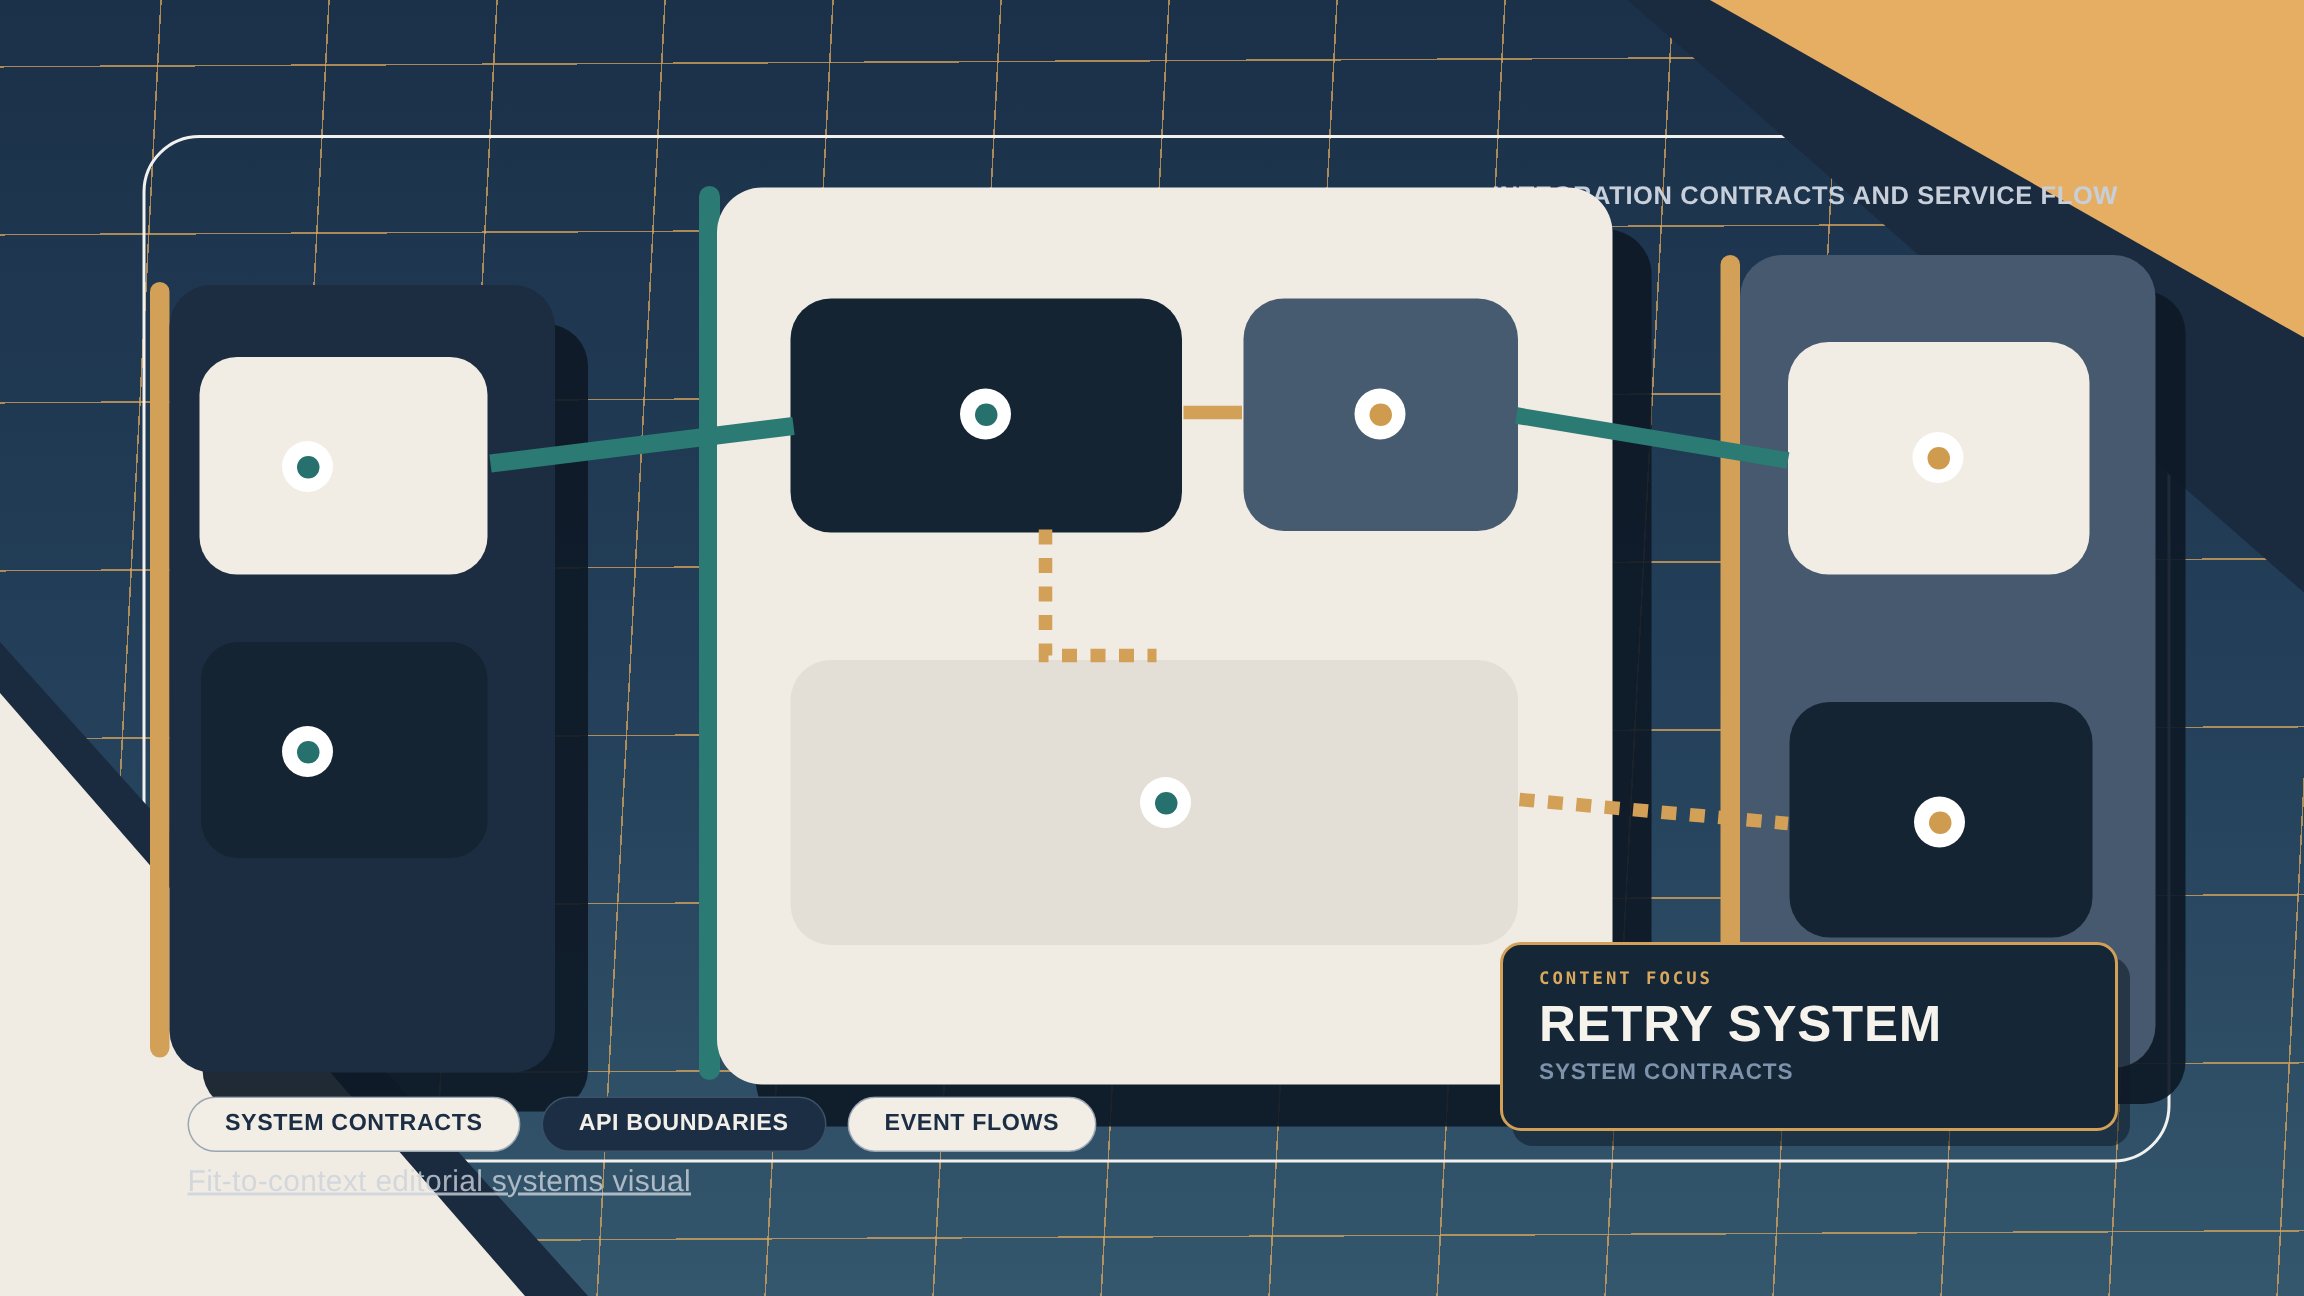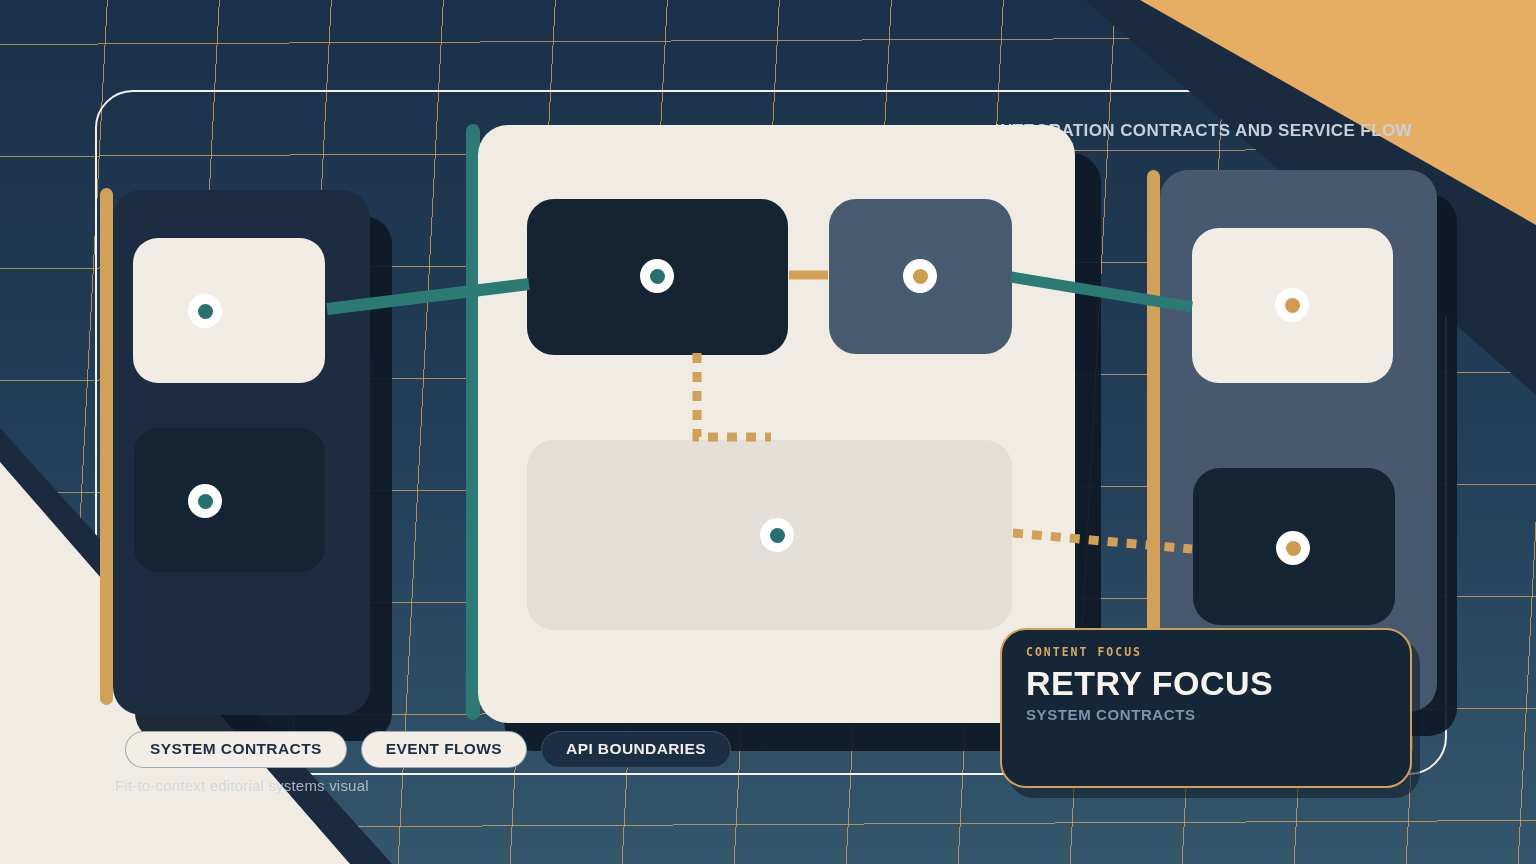--- a/index.html
+++ b/index.html
@@ -58,22 +58,22 @@
   
   .dot{
     position:absolute;width:34px;height:34px;border-radius:50%;background:#ffffff;
     transform:translate(-50%,-50%);display:flex;align-items:center;justify-content:center;
   }
   .dot i{display:block;width:15px;height:15px;border-radius:50%;}
   .dot.teal i{background:#26716d;}
   .dot.gold i{background:#cf9c4f;}
   
   .focus{
-    position:absolute;left:1000px;top:628px;width:412px;height:160px;
-    background:#152637;border:2px solid #d2a057;border-radius:26px;box-sizing:border-box;
+    position:absolute;left:1000px;top:628px;width:412px;height:126px;
+    background:#152637;border:2px solid #d2a057;border-radius:14px;box-sizing:border-box;
     padding:15px 24px 0 24px;box-shadow:8px 10px 0 rgba(14,25,38,.55);
   }
   .focus .eyebrow{
     font-family:"DejaVu Sans Mono",monospace;font-weight:bold;font-size:11.5px;
     letter-spacing:2px;color:#d9a85c;
   }
   .focus .title{
     margin-top:5px;font-size:34px;font-weight:bold;letter-spacing:.5px;color:#f6f3ed;
   }
   .focus .subtitle{
@@ -81,21 +81,21 @@
   }
   
   .pills{position:absolute;left:125px;top:731px;display:flex;gap:14px;}
   .pill{
     height:37px;line-height:34px;padding:0 24px;border-radius:19px;box-sizing:border-box;
     font-size:15.5px;font-weight:bold;letter-spacing:.4px;white-space:nowrap;
     background:#f2eee6;color:#1b2e44;border:1.5px solid rgba(95,120,145,.6);
   }
   .pill.active{background:#1b2e44;color:#f2efe9;border:1.5px solid #3c5168;}
   .caption{
-    position:absolute;left:115px;top:777px;font-size:15px;color:#ccd3db;opacity:.8;letter-spacing:.2px;
+    position:absolute;left:125px;top:777px;font-size:20px;color:#ccd3db;opacity:.8;letter-spacing:.2px;text-decoration:underline;
   }
   svg.connectors{position:absolute;inset:0;pointer-events:none;}
 </style>
 </head>
 <body>
 
 <div class="stage">
 
   <div class="grid-h"></div>
   <div class="grid-v"></div>
@@ -151,25 +151,25 @@
     </div>
   <div class="dot gold" style="left:1292px;top:305px;">
       <i></i>
     </div>
   <div class="dot gold" style="left:1293px;top:548px;">
       <i></i>
     </div>
 
   <div class="focus">
     <div class="eyebrow">CONTENT FOCUS</div>
-    <div class="title">RETRY FOCUS</div>
+    <div class="title">RETRY SYSTEM</div>
     <div class="subtitle">SYSTEM CONTRACTS</div>
   </div>
 
   <div class="pills">
     <div class="pill">SYSTEM CONTRACTS</div>
+    <div class="pill active">API BOUNDARIES</div>
     <div class="pill">EVENT FLOWS</div>
-    <div class="pill active">API BOUNDARIES</div>
   </div>
 
   <div class="caption">Fit-to-context editorial systems visual</div>
 
 </div>
 
 </body></html>

